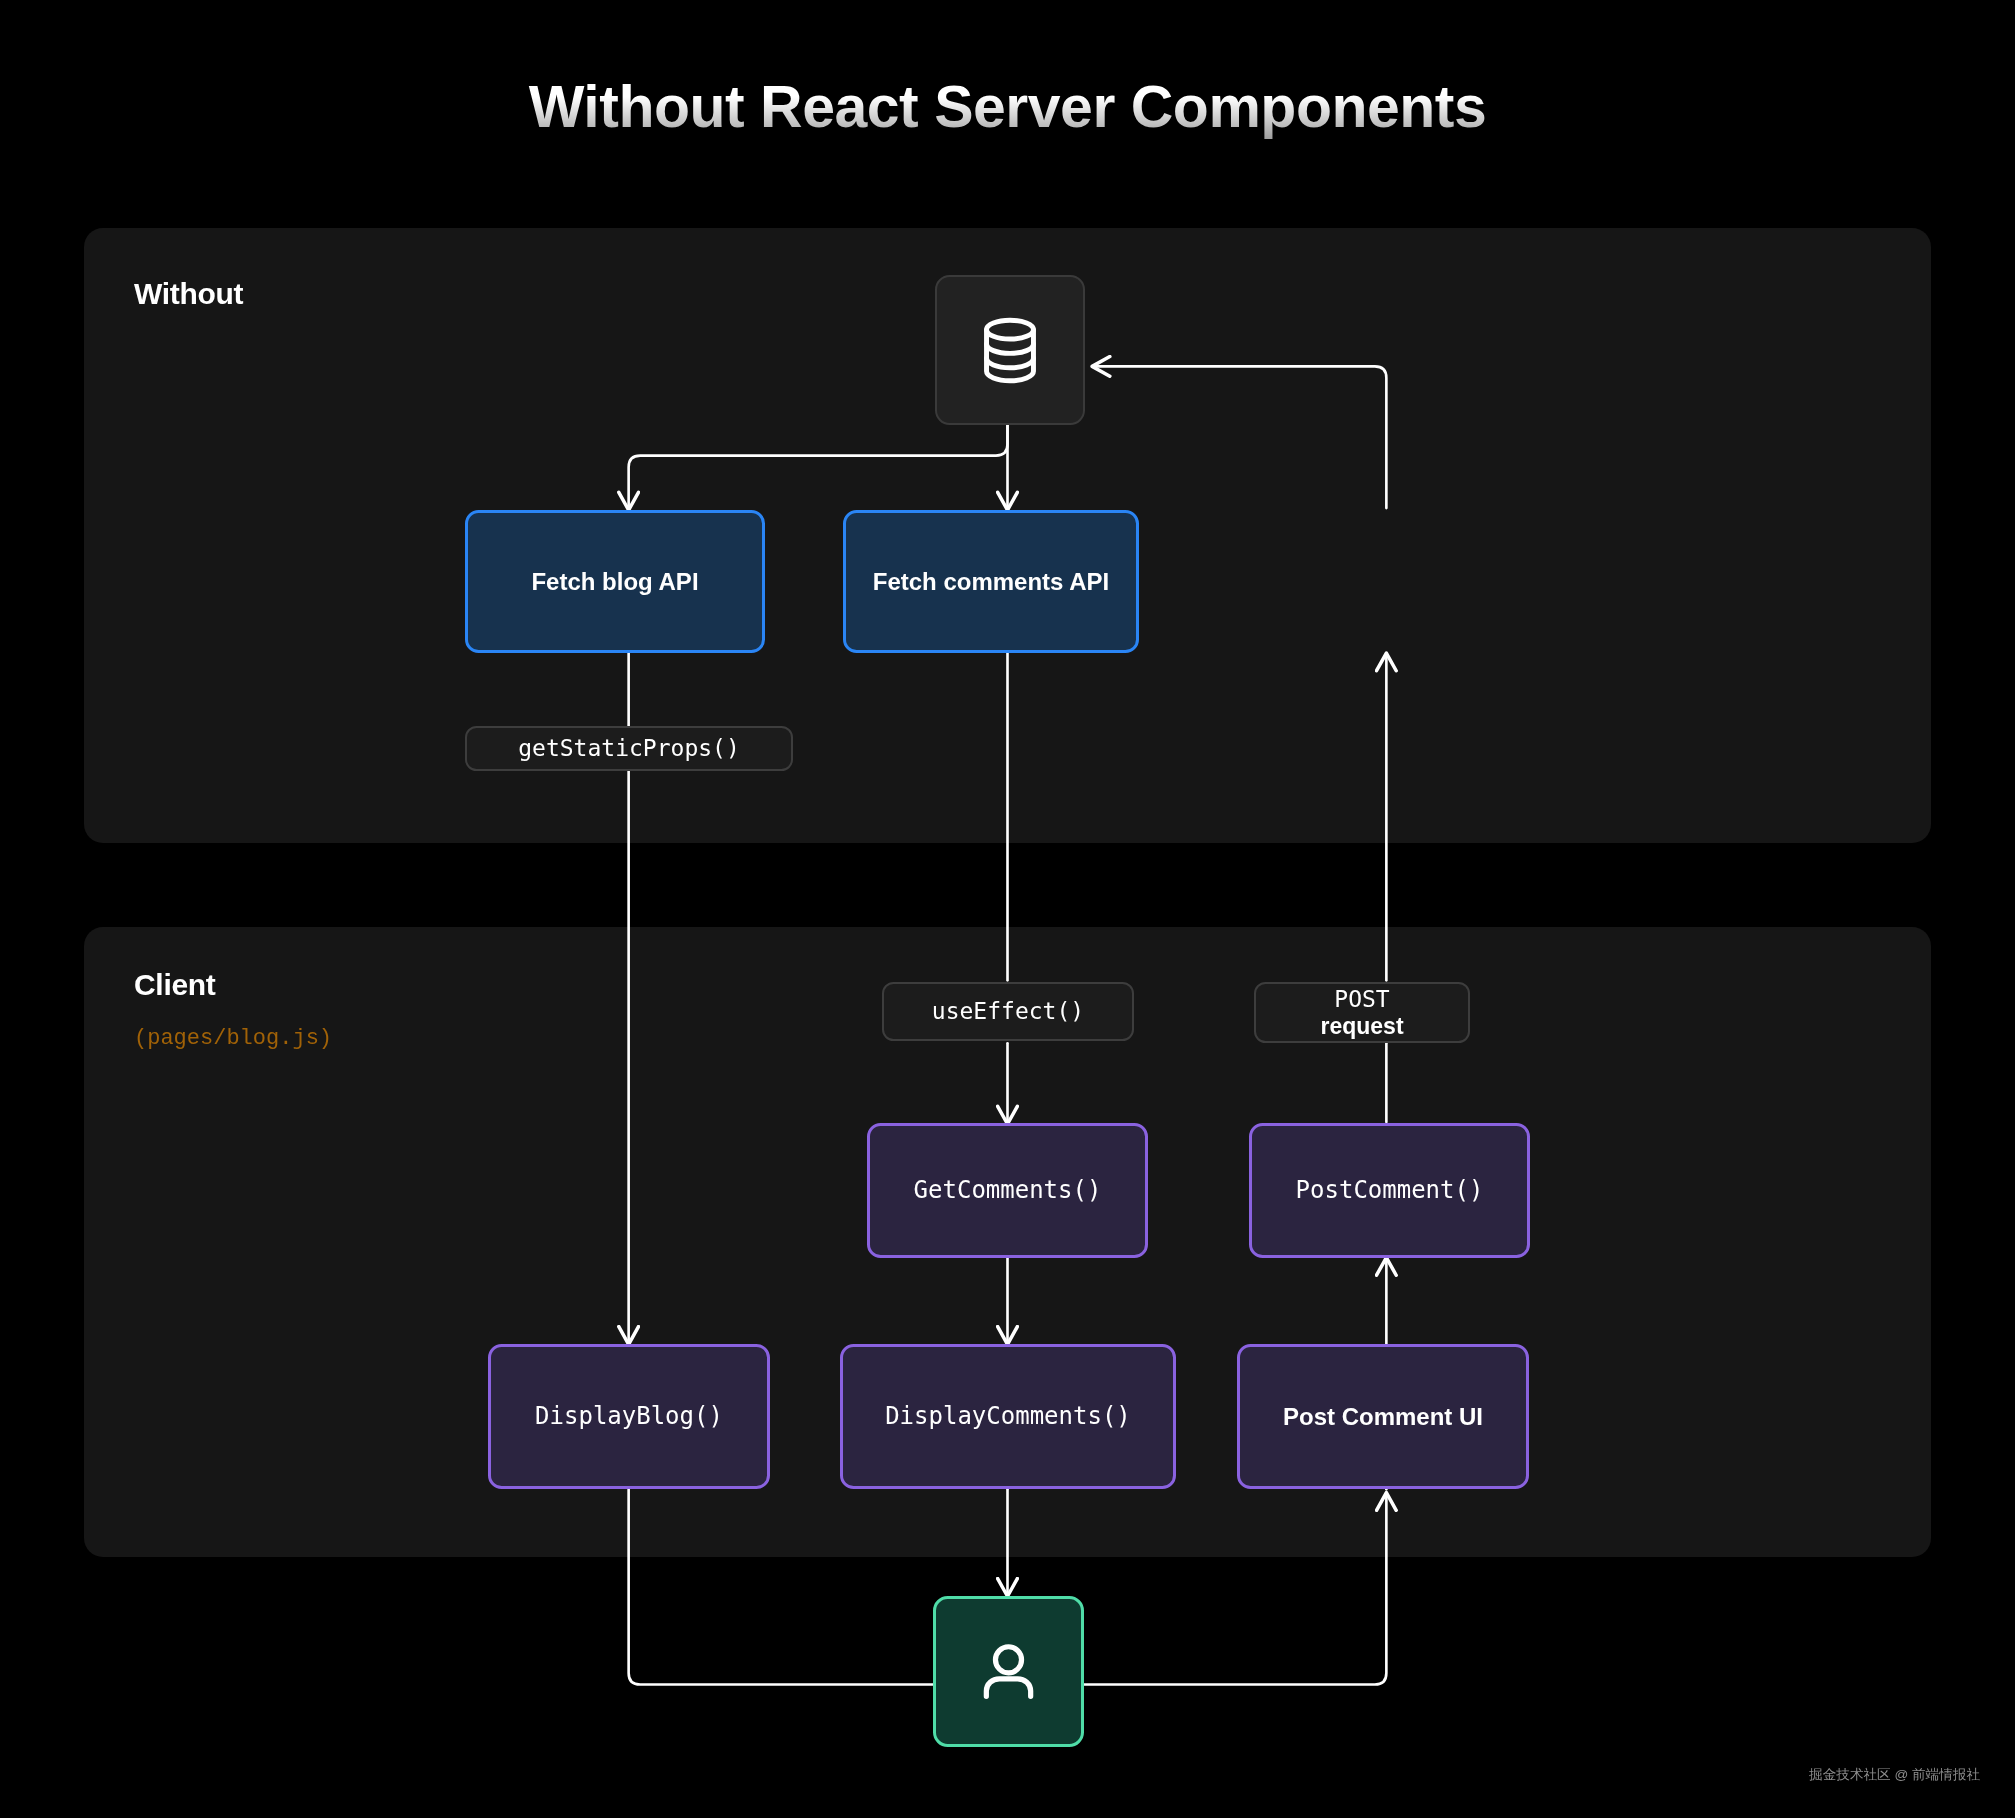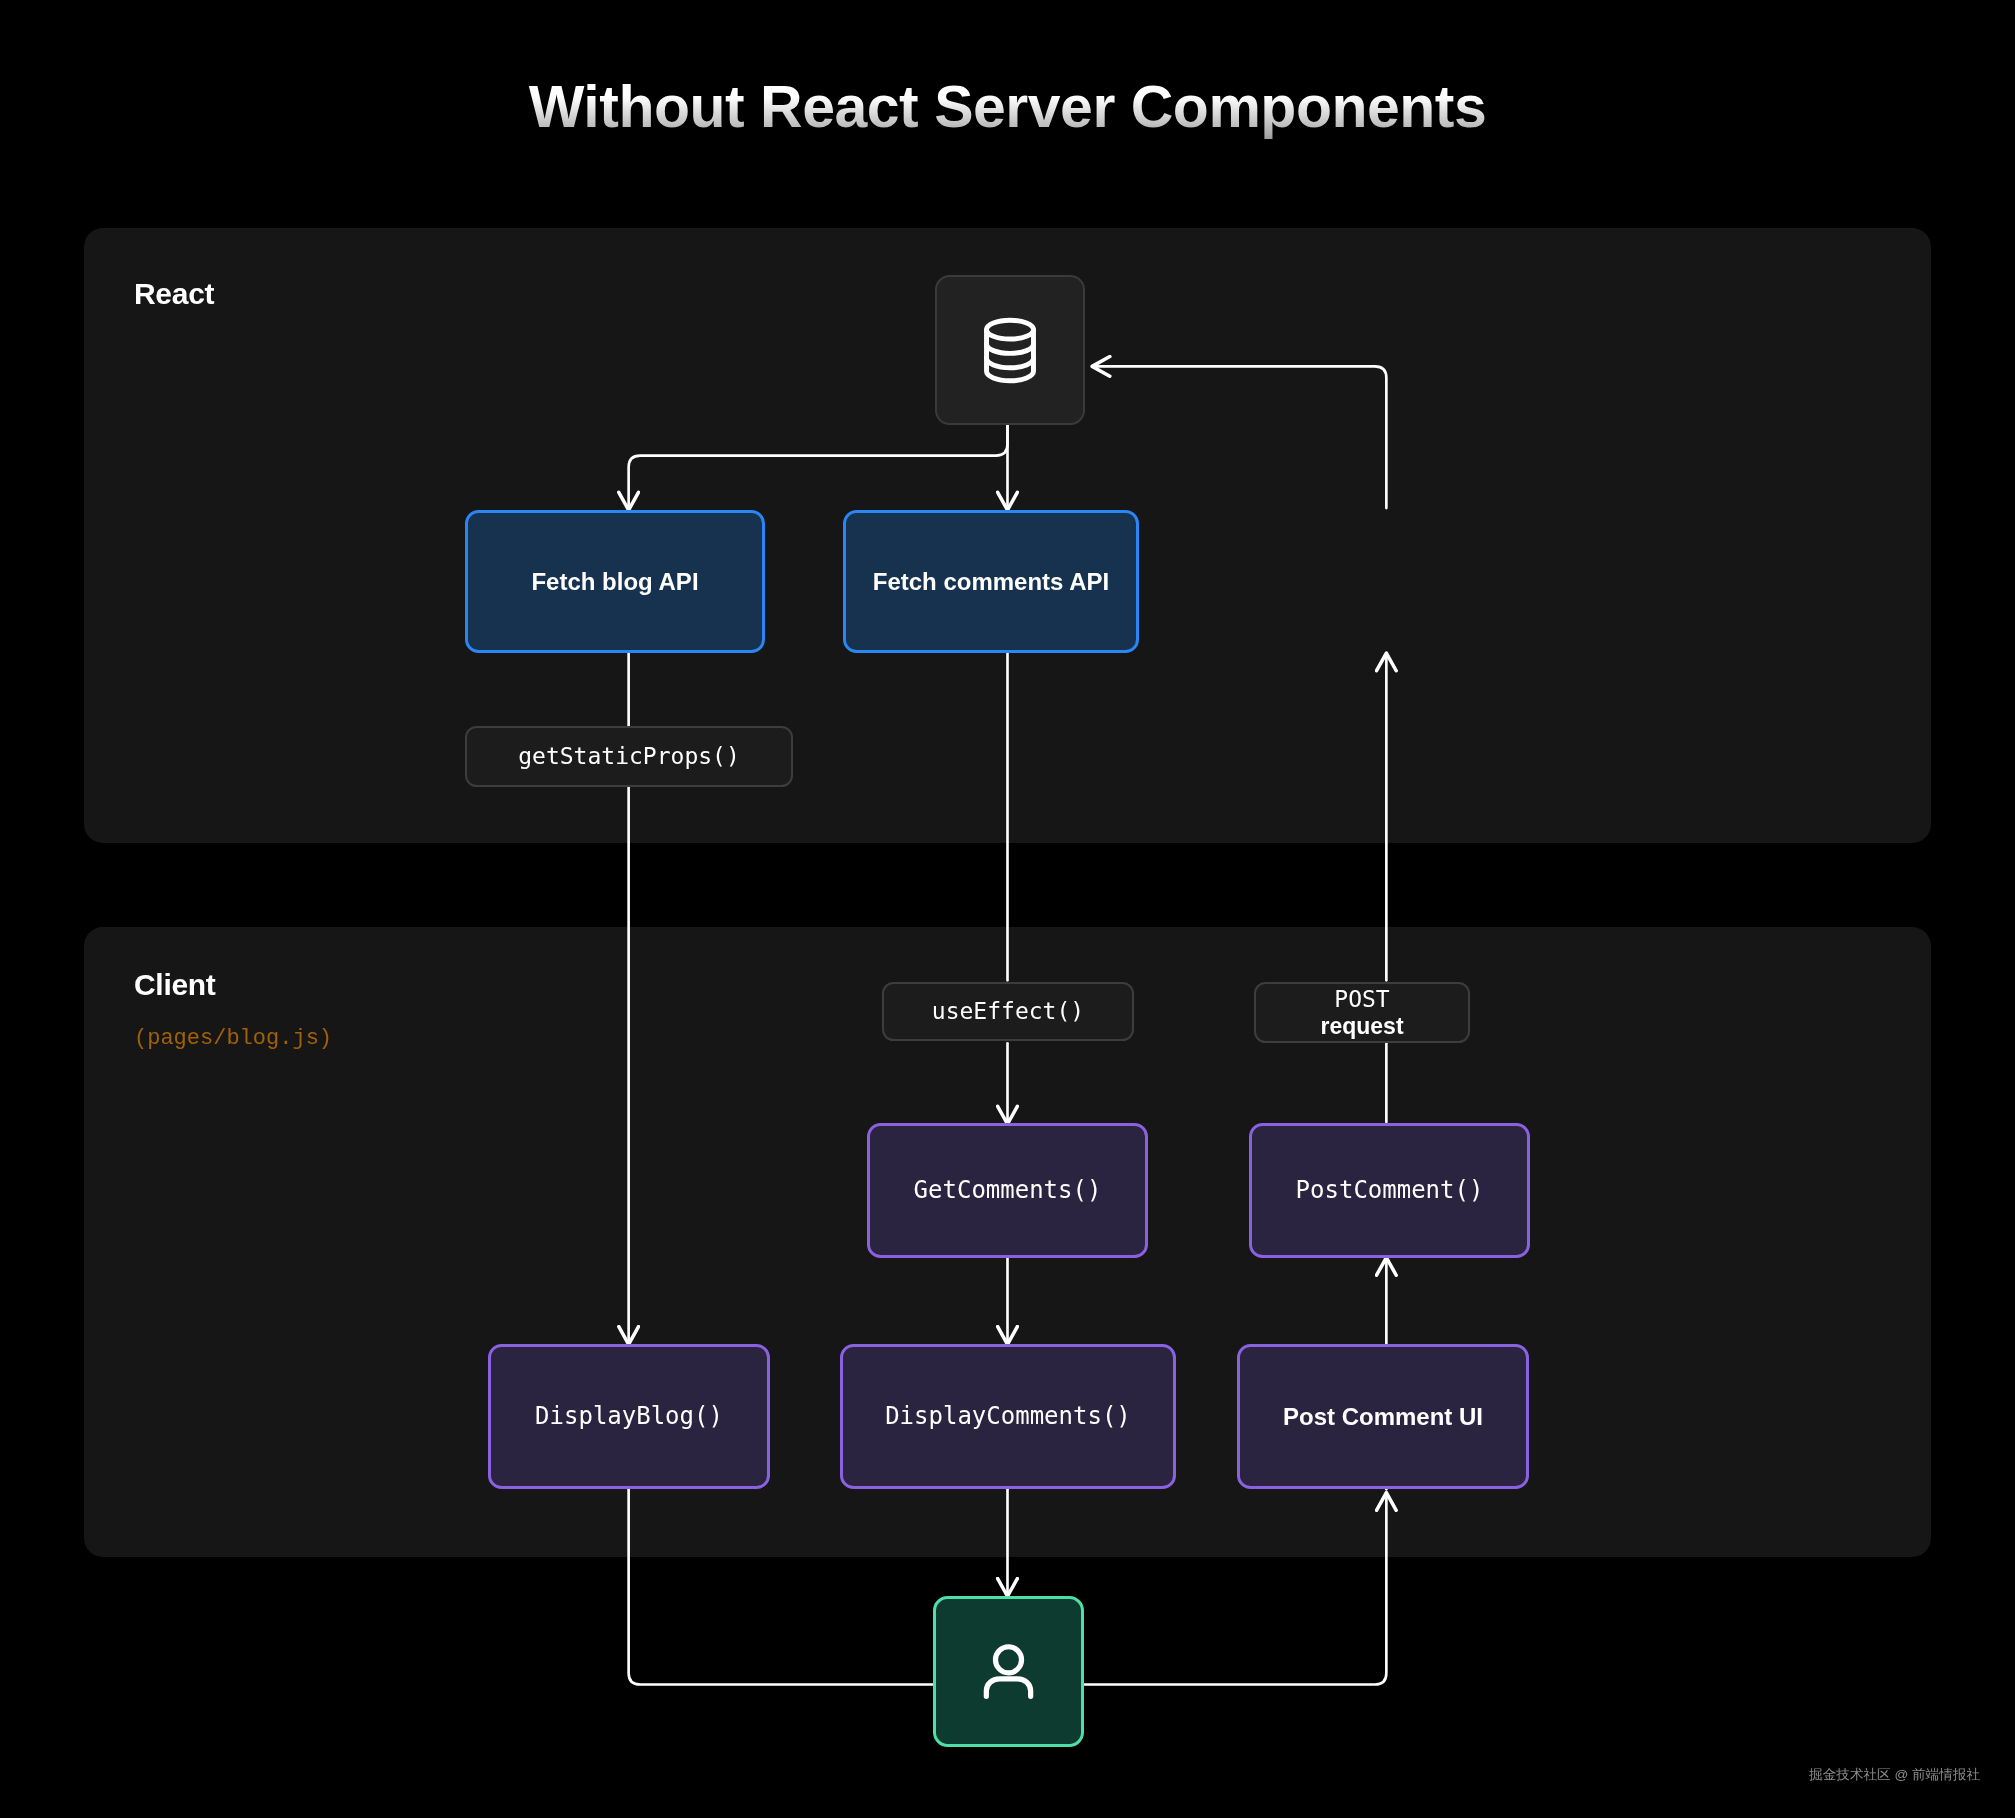--- a/index.html
+++ b/index.html
@@ -39,21 +39,21 @@
   svg.edges{position:absolute;left:0;top:0;width:2015px;height:1819px;pointer-events:none;}
 </style>
 </head>
 <body>
 
 <div id="stage">
 
   <div class="title">Without React Server Components</div>
 
   <div class="panel" style="left:84px;top:228px;width:1847px;height:615px;"></div>
-  <div class="panel-title" style="left:134px;top:277px;">React</div>
+  <div class="panel-title" style="left:134px;top:277px;">Without</div>
 
   <div class="panel" style="left:84px;top:927px;width:1847px;height:630px;"></div>
   <div class="panel-title" style="left:134px;top:968px;">Client</div>
   <div class="panel-sub" style="left:134px;top:1026px;">(pages/blog.js)</div>
 
   <svg class="edges" viewBox="0 0 3840 3466">
     <defs>
       <marker id="arrow" viewBox="0 0 12 12" refX="9" refY="6" markerWidth="9" markerHeight="9" orient="auto-start-reverse">
         <path d="M 1 1 L 10 6 L 1 11" fill="none" stroke="#ffffff" stroke-width="1.8" stroke-linecap="round" stroke-linejoin="round"></path>
       </marker>
@@ -97,21 +97,21 @@
     </svg>
   </div>
 
   <div class="node node-api" style="left:465px;top:510px;width:300px;height:143px;">
     <span>Fetch blog API</span>
   </div>
   <div class="node node-api" style="left:843px;top:510px;width:296px;height:143px;">
     <span>Fetch  comments API</span>
   </div>
 
-  <div class="node node-chip" style="left:465px;top:726px;width:328px;height:61px;">
+  <div class="node node-chip" style="left:465px;top:726px;width:328px;height:45px;">
     <span>getStaticProps()</span>
   </div>
 
   <div class="node node-chip" style="left:882px;top:982px;width:252px;height:59px;">
     <span>useEffect()</span>
   </div>
   <div class="node node-chip" style="left:1254px;top:982px;width:216px;height:61px;">
     <span class="mixed">
       <span>POST</span>
       <b>request</b>

